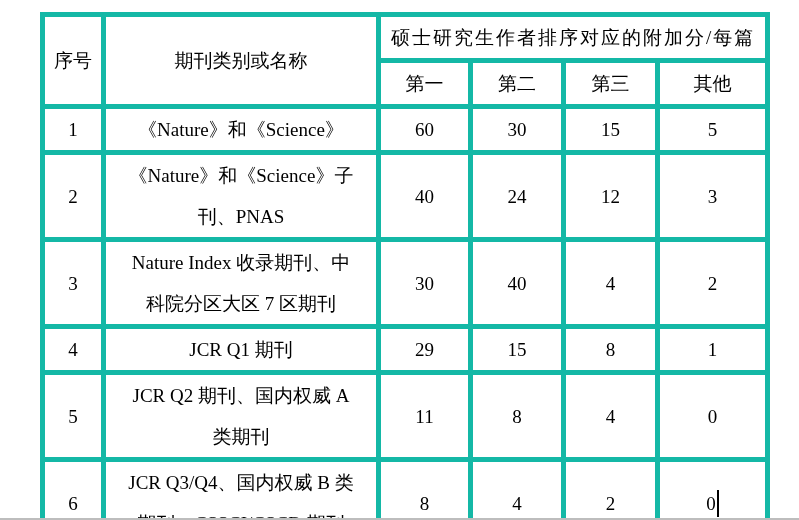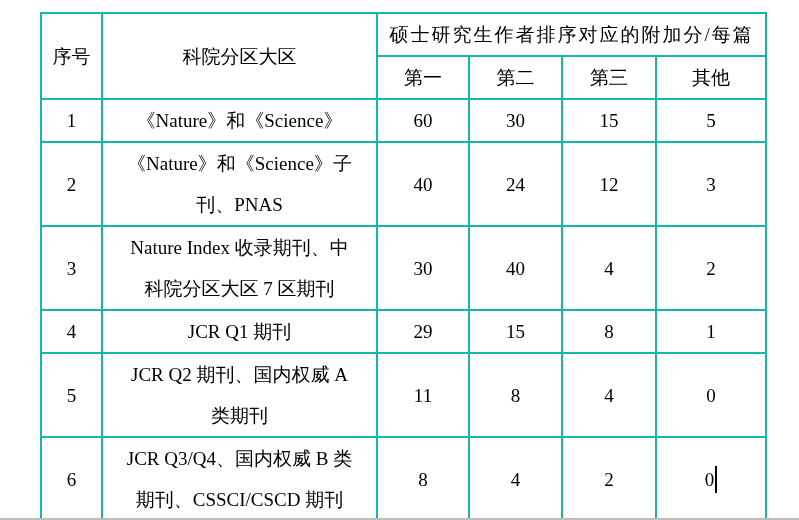--- a/index.html
+++ b/index.html
@@ -15,21 +15,21 @@
   }
   table.doc-table {
     position: absolute;
     left: 40px;
     top: 12px;
     width: 725px;
     border-collapse: collapse;
     table-layout: fixed;
   }
   td {
-    border: 2px solid #14b8a6;
+    border: 5px solid #14b8a6;
     text-align: center;
     vertical-align: middle;
     font-size: 19px;
     line-height: 41px;
     padding: 0;
     overflow: hidden;
   }
   td.span-header { letter-spacing: 2px; }
   .cat { white-space: pre-line; }
   tr.h-top  { height: 41px; }
@@ -64,21 +64,21 @@
     <col style="width:61px">
     <col style="width:275px">
     <col style="width:92px">
     <col style="width:93px">
     <col style="width:94px">
     <col style="width:110px">
   </colgroup>
   <tbody>
     <tr class="h-top">
       <td rowspan="2">序号</td>
-      <td rowspan="2">科院分区大区</td>
+      <td rowspan="2">期刊类别或名称</td>
       <td colspan="4" class="span-header">硕士研究生作者排序对应的附加分/每篇</td>
     </tr>
     <tr class="h-sub">
       <td>第一</td>
       <td>第二</td>
       <td>第三</td>
       <td>其他</td>
     </tr>
 
     <tr class="r-s">

